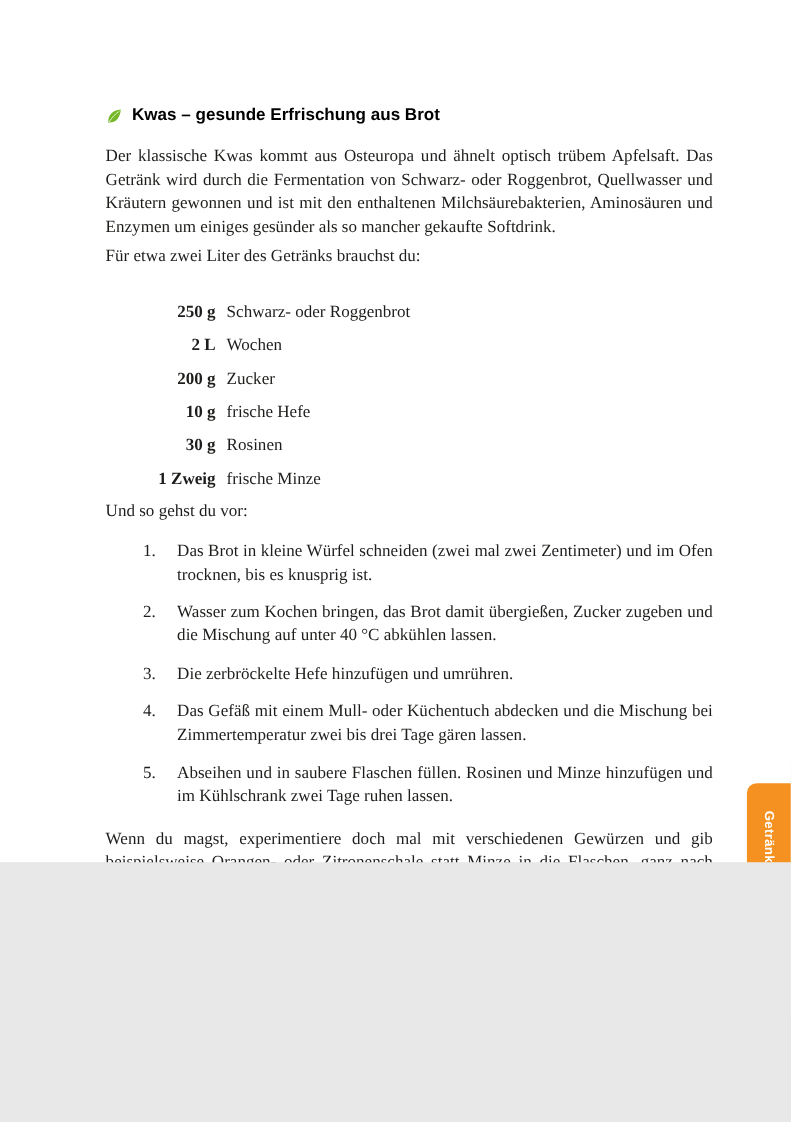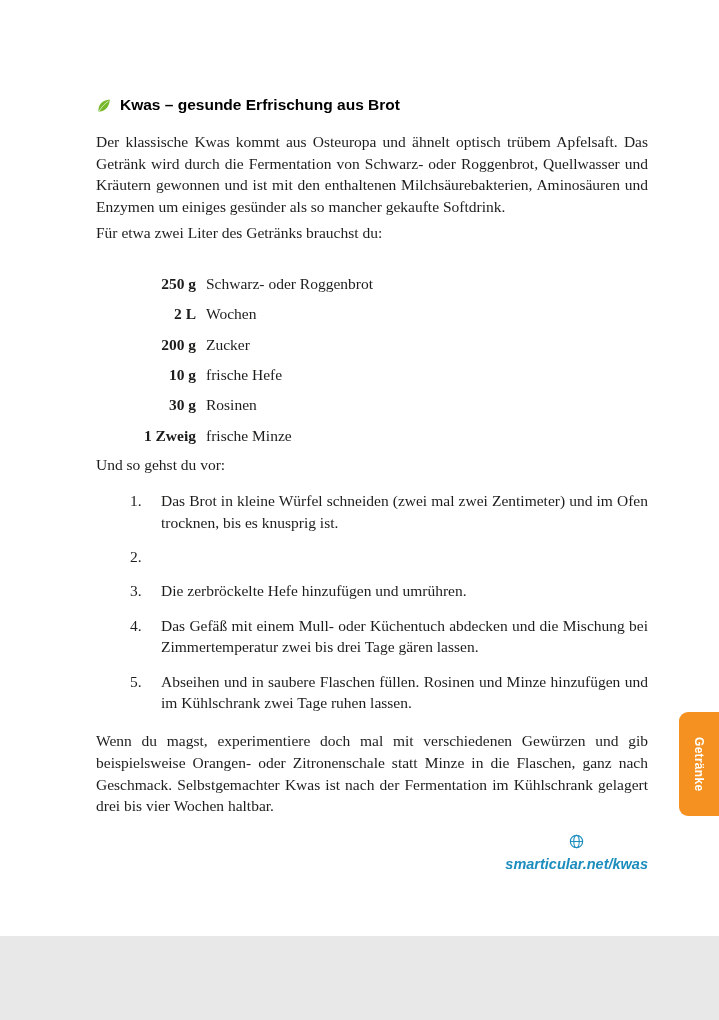--- a/index.html
+++ b/index.html
@@ -1,20 +1,20 @@
 <!DOCTYPE html>
 <html><head>
 <meta charset="utf-8">
 <style>
   * { margin: 0; padding: 0; box-sizing: border-box; }
   html, body { background: #e8e8e8; }
   .page {
     position: relative;
     width: 719px;
-    height: 936px;
+    height: 784px;
     margin: 0 auto;
     background: #ffffff;
     font-family: "Liberation Serif", serif;
     color: #1d1d1b;
     overflow: hidden;
   }
   .content {
     position: absolute;
     left: 96px;
     top: 96px;
@@ -182,20 +182,21 @@
 
     <p class="lead-in" style="">Und so gehst du vor:</p>
 
     <div class="steps">
       <div class="step">
         <span class="step-num">1.</span>
         <span class="step-text">Das Brot in kleine Würfel schneiden (zwei mal zwei Zentimeter) und im Ofen trocknen, bis es knusprig ist.</span>
       </div>
       <div class="step">
         <span class="step-num">2.</span>
+        <span class="step-text">Wasser zum Kochen bringen, das Brot damit übergießen, Zucker zugeben und die Mischung auf unter 40 °C abkühlen lassen.</span>
       </div>
       <div class="step">
         <span class="step-num">3.</span>
         <span class="step-text">Die zerbröckelte Hefe hinzufügen und umrühren.</span>
       </div>
       <div class="step">
         <span class="step-num">4.</span>
         <span class="step-text">Das Gefäß mit einem Mull- oder Küchentuch abdecken und die Mischung bei Zimmertemperatur zwei bis drei Tage gären lassen.</span>
       </div>
       <div class="step">

